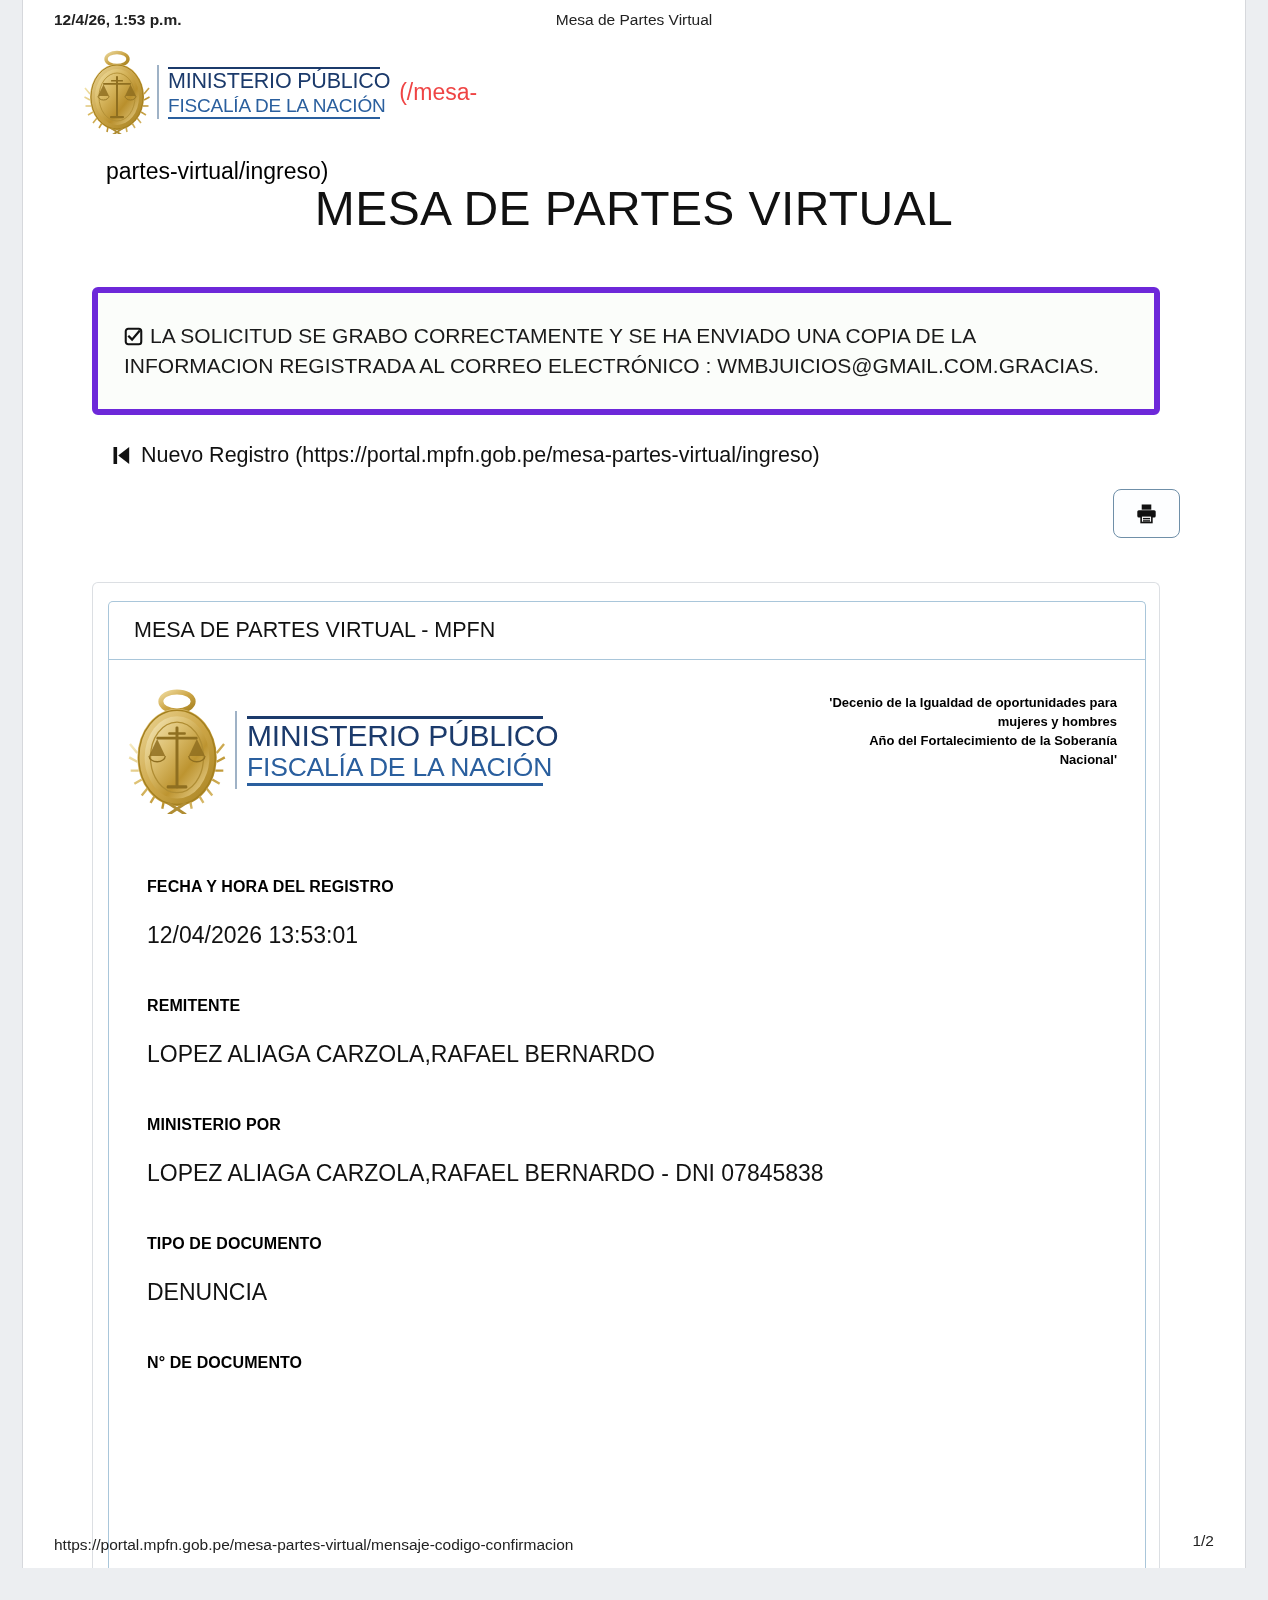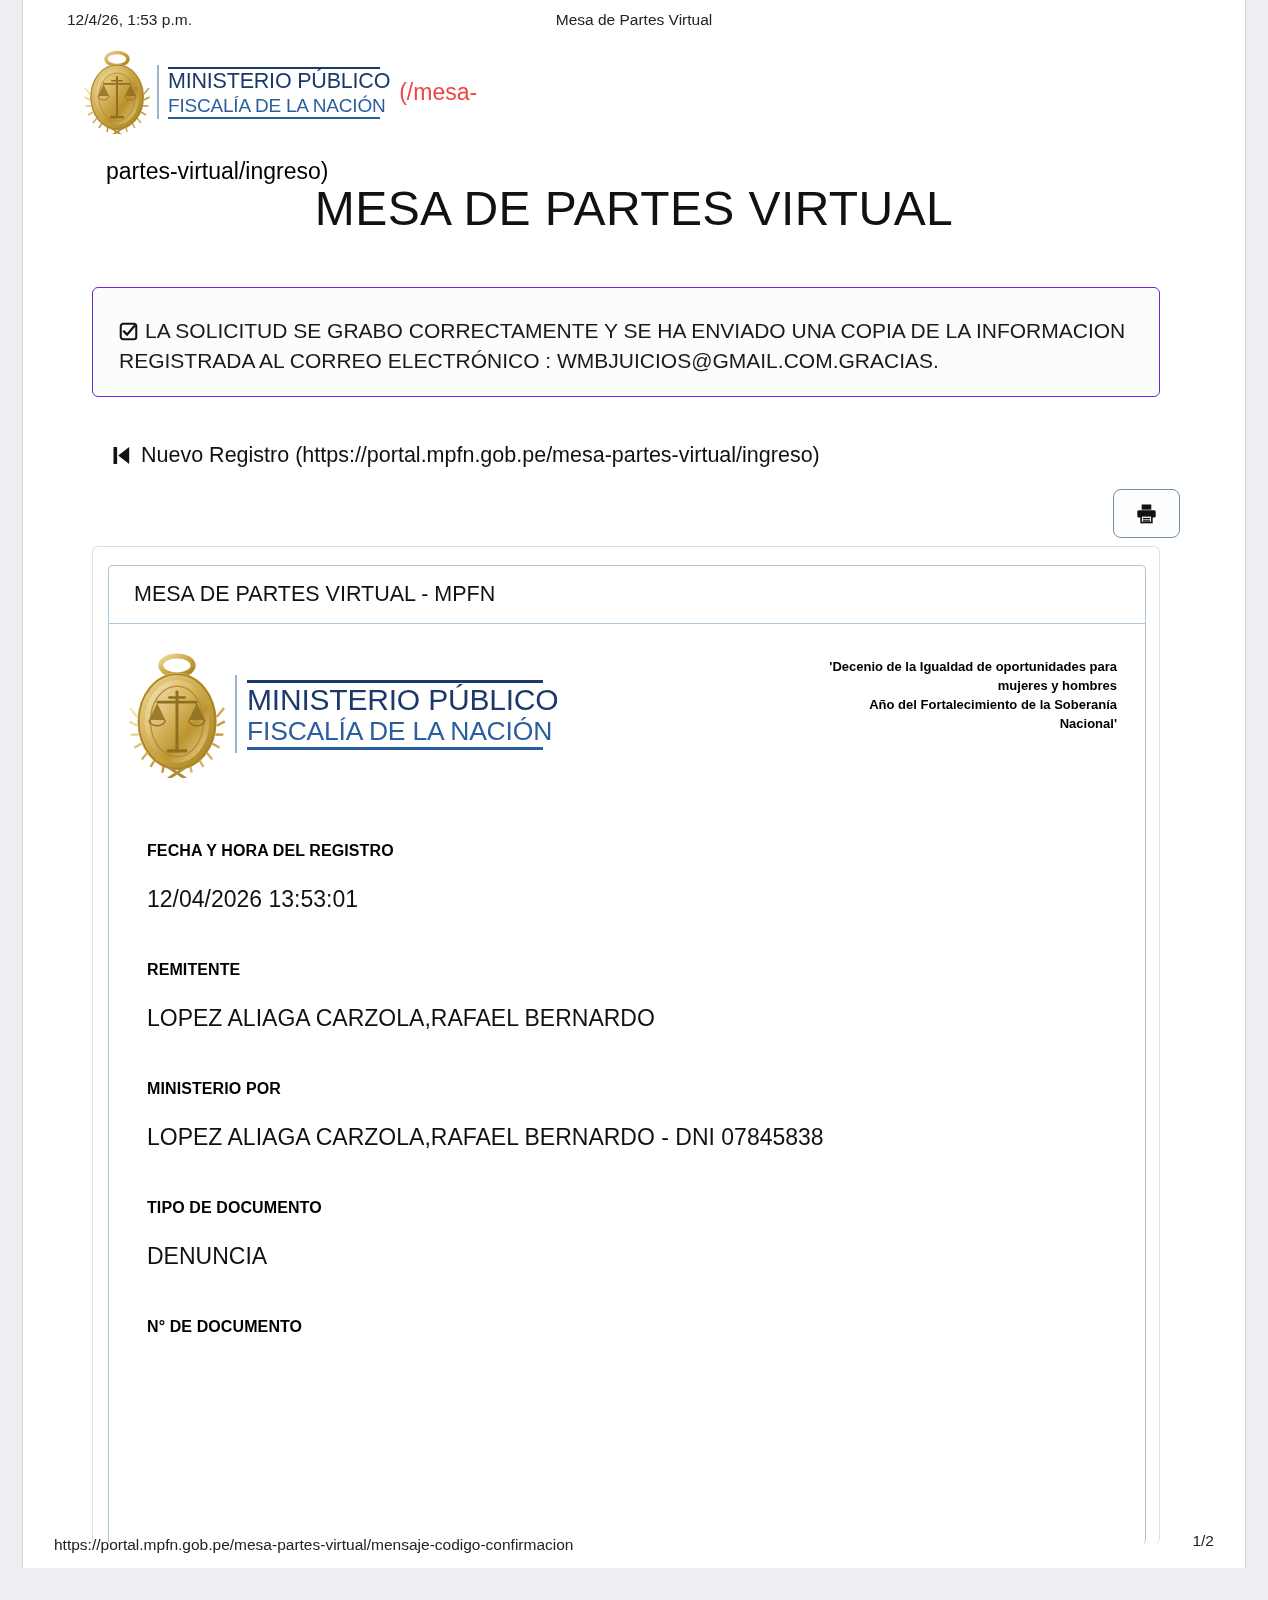--- a/index.html
+++ b/index.html
@@ -32,23 +32,24 @@
     position: absolute;
     top: 11px;
     left: 0;
     width: 100%;
     height: 22px;
     font-size: 15.5px;
     color: #222;
   }
   .print-head .ph-date {
     position: absolute;
-    left: 44px;
+    left: 31px;
     top: 0;
     white-space: nowrap;
+    font-weight: bold;
   }
   .print-head .ph-title {
     position: absolute;
     left: 0;
     right: 0;
     top: 0;
     text-align: center;
     white-space: nowrap;
   }
 
@@ -146,23 +147,23 @@
   }
 
   
   .alert {
     position: absolute;
     left: 69px;
     top: 287px;
     width: 1068px;
     min-height: 108px;
     background: #fbfdfa;
-    border: 1px solid #6d28d9;
+    border: 6px solid #6d28d9;
     border-radius: 6px;
-    padding: 28px 26px 20px 26px;
+    padding: 28px 26px 28px 26px;
   }
   .alert-text {
     font-size: 21px;
     line-height: 1.42;
     color: #1a1a1a;
   }
   .icon-check-square {
     display: inline-block;
     vertical-align: -3px;
     width: 19px;
@@ -204,21 +205,21 @@
     align-items: center;
     justify-content: center;
     cursor: pointer;
   }
   .print-btn svg { display: block; }
 
   
   .card {
     position: absolute;
     left: 69px;
-    top: 546px;
+    top: 582px;
     width: 1068px;
     height: 998px;
     background: #ffffff;
     border: 1px solid #dcdfe3;
     border-radius: 6px;
     border-bottom: none;
     overflow: hidden;
   }
 
   

